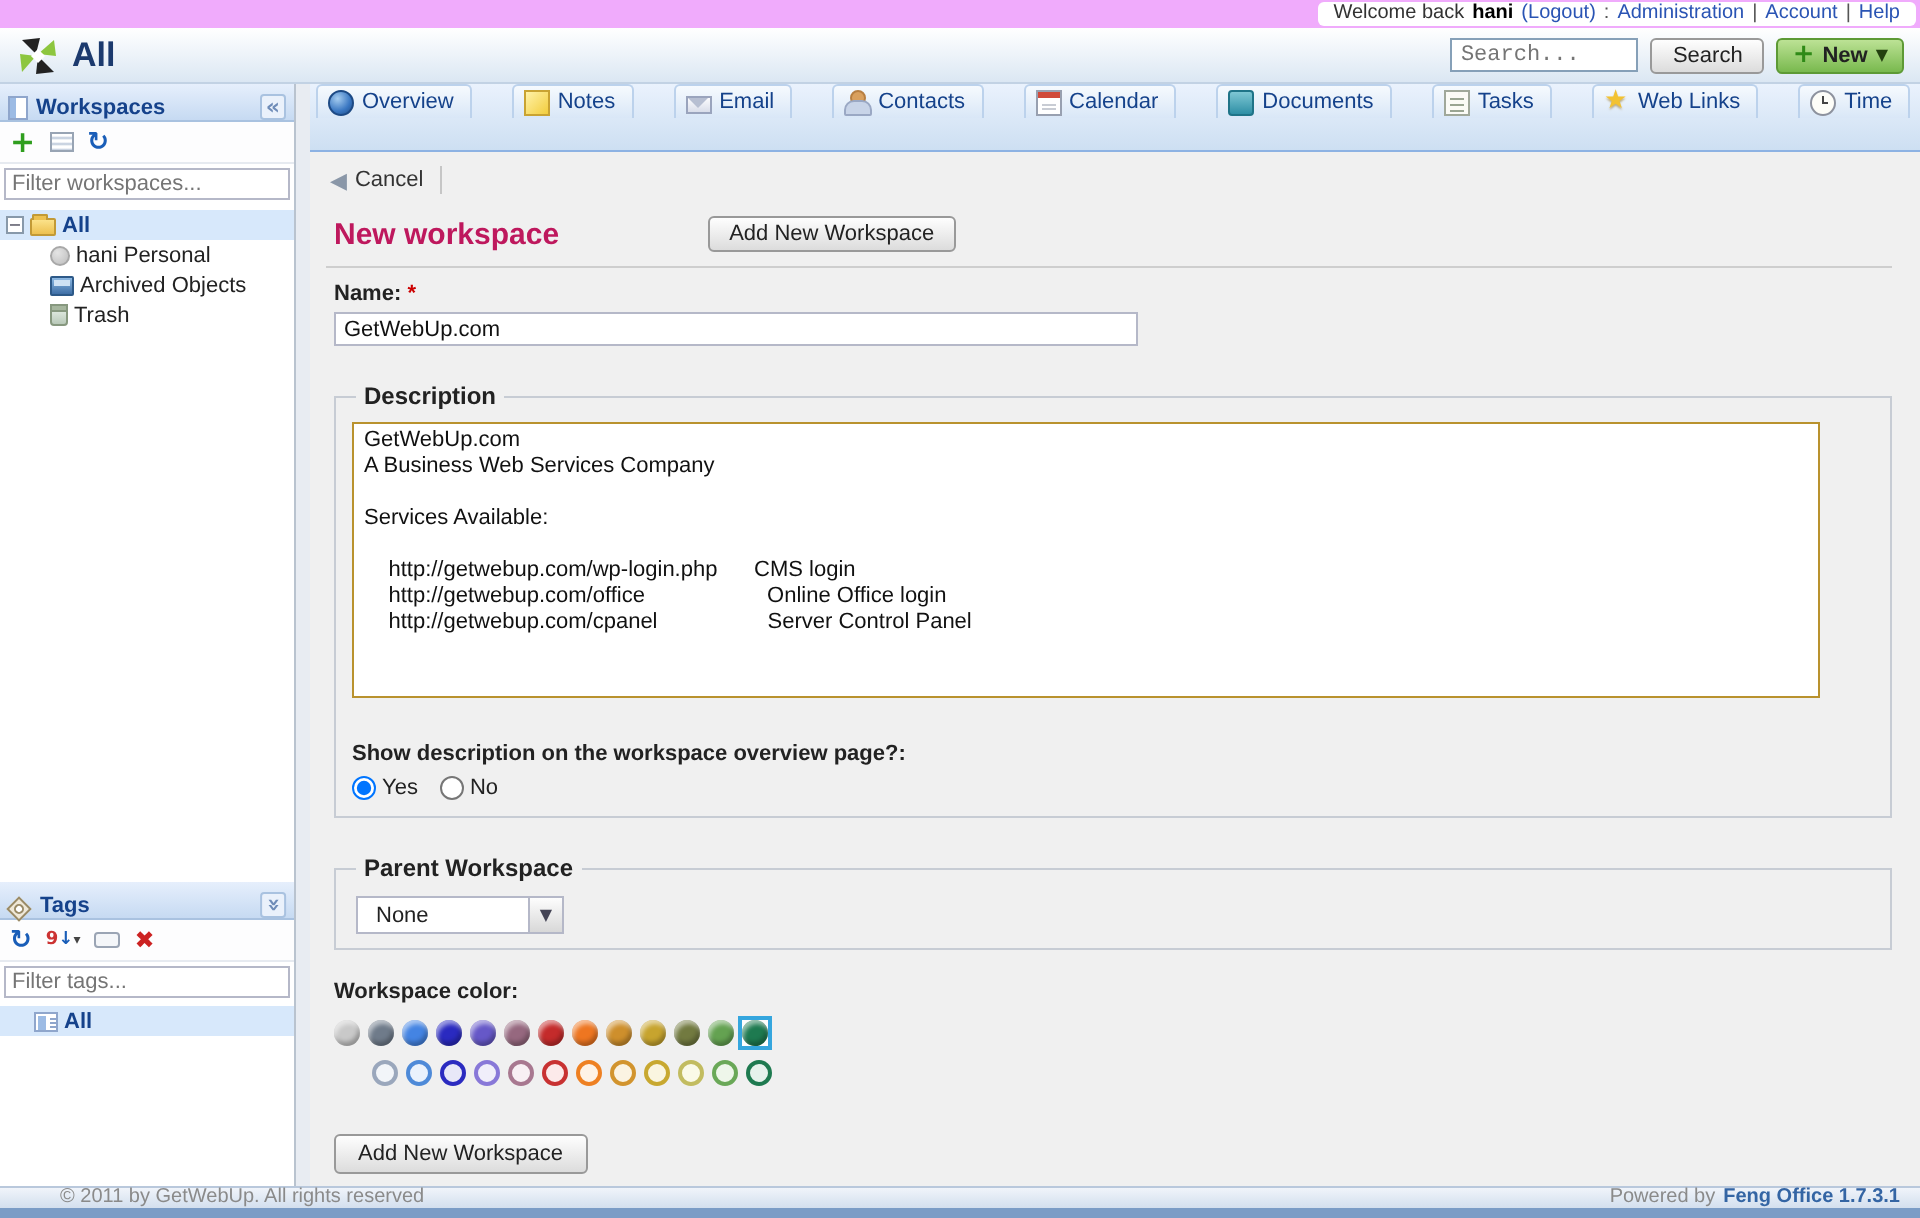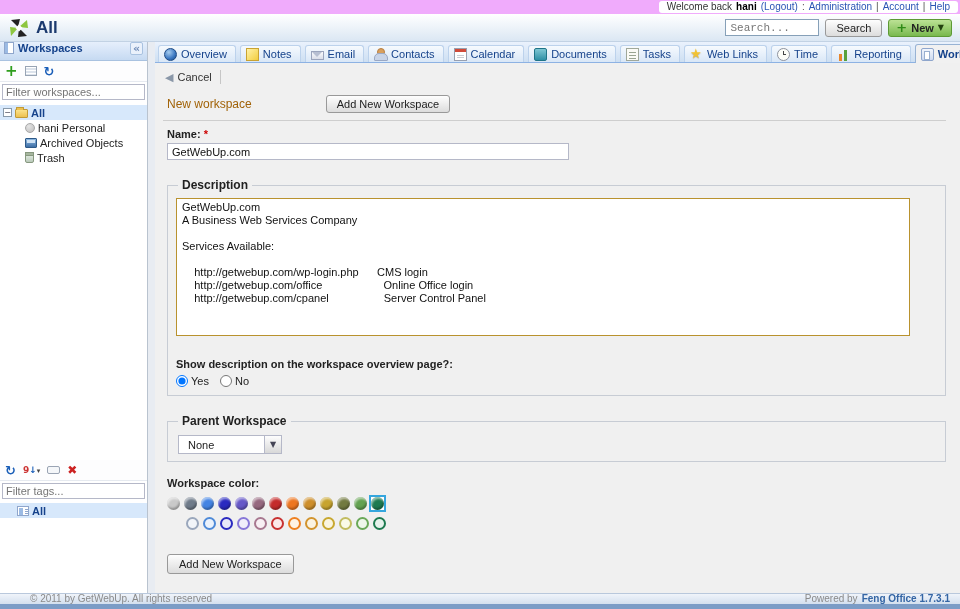--- a/index.html
+++ b/index.html
@@ -25,21 +25,21 @@
   .plus-glyph{color:#2f8a17;font-weight:900;font-size:13px;line-height:11px}
   .caret{font-size:8px;color:#23400f}
 
   
   .bodyrow{display:flex;height:551px}
   .sidebar{width:148px;flex:none;background:#fff;border-right:1px solid #b9c3cf;display:flex;flex-direction:column}
   .splitter{width:7px;flex:none;background:#e8ecf2}
   .main{flex:1;display:flex;flex-direction:column;min-width:0}
 
   
-  .panel-header{height:19px;flex:none;background:linear-gradient(#e6effc,#c6daf2);border-bottom:1px solid #a9c2e0;display:flex;align-items:flex-start;gap:4px;padding:0 4px;color:#15428b;font-weight:bold}
+  .panel-header{height:19px;flex:none;background:linear-gradient(#e6effc,#c6daf2);border-bottom:1px solid #a9c2e0;display:flex;align-items:flex-end;gap:4px;padding:0 4px;color:#15428b;font-weight:bold}
   .collapse-btn{margin-left:auto;color:#6f8cb8;font-weight:bold;cursor:pointer;font-size:11px;line-height:11px;border:1px solid #a9c2e0;border-radius:2px;background:#eaf1fb;padding:0 2px}
   .collapse-btn.down{transform:rotate(-90deg)}
   .side-toolbar{height:21px;flex:none;display:flex;align-items:center;gap:7px;padding:0 5px;background:#fdfdfe;border-bottom:1px solid #e6eaf0}
   .filter-input{margin:2px;height:16px;border:1px solid #b5b8c8;padding:1px 3px;font-size:11px;font-family:inherit;color:#333}
   .tree{padding-top:3px}
   .tree-row{height:15px;display:flex;align-items:center;gap:3px;padding:0 3px;cursor:pointer;white-space:nowrap}
   .tree-row.selected{background:#d7e8fb}
   .tree-root-label{font-weight:bold;color:#15428b}
   .tree-child{margin-left:22px}
   .spacer{flex:1}
@@ -66,21 +66,21 @@
   .icon-sort .n{color:#c33;font-weight:bold}
   .icon-sort .a{color:#1a5eb8;font-weight:bold}
   .icon-sort .c{font-size:7px;color:#444}
   .icon-rename{width:13px;height:8px;border:1px solid #9aa4b4;border-radius:2px;background:#f4f6f9;cursor:pointer}
   .icon-delete{color:#c22;font-weight:bold;font-size:12px;line-height:12px;cursor:pointer}
   .icon-taglist{width:12px;height:10px;border:1px solid #8fa6cc;background:#fff}
   .icon-taglist::before{content:"";position:absolute;left:1px;top:1px;width:4px;height:7px;background:#9cbbe4}
   .icon-taglist::after{content:"";position:absolute;left:7px;top:2px;width:4px;height:1px;background:#8fa6cc;box-shadow:0 2px 0 #8fa6cc,0 4px 0 #8fa6cc}
 
   
-  .tab-strip{height:21px;flex:none;background:linear-gradient(#eaf2fd,#cddff2);border-bottom:1px solid #8db2e3;display:flex;align-items:flex-end;padding:0 3px;gap:4px}
+  .tab-strip{height:34px;flex:none;background:linear-gradient(#eaf2fd,#cddff2);border-bottom:1px solid #8db2e3;display:flex;padding:0 3px;gap:20px}
   .tab{display:flex;align-items:center;gap:4px;height:17px;padding:1px 8px 1px 5px;border:1px solid #bcd2ec;border-bottom:none;border-radius:3px 3px 0 0;background:linear-gradient(#f6fafe,#d9e7f7);color:#15428b;cursor:pointer;white-space:nowrap}
   .tab.active{background:#f1f1f1;border-color:#98b3d4;height:19px;margin-bottom:-1px;font-weight:bold}
   .tab-label{line-height:11px}
   .tab-icon{width:13px;height:13px;display:inline-block;position:relative;flex:none;font-family:"DejaVu Sans",sans-serif}
   .icon-globe{border-radius:50%;background:radial-gradient(circle at 35% 30%,#a6cdf0,#3a77c2 60%,#1d4a85);border:1px solid #1d4a85}
   .icon-note{background:linear-gradient(135deg,#fff2a8,#f2cd3d);border:1px solid #c9a332}
   .icon-envelope{height:9px !important;margin-top:2px;background:linear-gradient(#fcfcfe,#d9dde9);border:1px solid #9aa4bd}
   .icon-envelope::before{content:"";position:absolute;left:0;top:0;border-left:5px solid transparent;border-right:5px solid transparent;border-top:5px solid #b7bfd2}
   .icon-person::before{content:"";position:absolute;top:0;left:3px;width:6px;height:6px;border-radius:50%;background:#d9a05e;border:1px solid #b77f42}
   .icon-person::after{content:"";position:absolute;bottom:0;left:0;width:12px;height:6px;border-radius:5px 5px 1px 1px;background:#c8d4e8;border:1px solid #9aa8c4}
@@ -98,21 +98,21 @@
   .icon-chart::after{content:"";position:absolute;left:7px;bottom:0;width:3px;height:11px;background:#57a23e}
   .icon-workspace{background:linear-gradient(#f2f6fd,#ccd9ef);border:1px solid #8fa6cc;border-radius:2px}
   .icon-workspace::before{content:"";position:absolute;left:2px;top:2px;width:4px;height:7px;background:#fff;border:1px solid #9ab0d0}
 
   
   .content{flex:1;background:#f0f0f0;padding:5px 14px 0 8px;overflow:hidden}
   .cancel-row{height:18px;display:flex;align-items:center}
   .cancel-btn{display:flex;align-items:center;gap:4px;padding:1px 8px 1px 2px;border-right:1px solid #c6c6c6;cursor:pointer;color:#333}
   .back-arrow{color:#8a97a8;font-size:11px;line-height:11px}
   .title-row{display:flex;align-items:center;margin:9px 0 7px 4px}
-  .page-title{font-size:12px;font-weight:normal;color:#a16207}
+  .page-title{font-size:15px;font-weight:bold;color:#be185d}
   .top-add-btn{margin-left:74px}
   .title-hr{border-top:1px solid #cecece;margin:2px 0 7px}
   .name-label{font-weight:bold;margin:3px 0 3px 4px}
   .req{color:#c00;font-weight:bold}
   .name-input{width:402px;height:17px;border:1px solid #b5b8c8;padding:1px 4px;font-size:11px;font-family:inherit;margin-left:4px;color:#111}
   .nav-links{margin:7px 0 0 4px;font-weight:bold}
   .nav-links a{text-decoration:underline;cursor:pointer}
   .link-active{color:#15428b}
   .link-blue{color:#2f5bb7}
   .nav-sep{color:#555;font-weight:normal}
@@ -208,20 +208,25 @@
       <div class="tree-row tree-child">
         <span class="si icon-archive"></span>
         <span>Archived Objects</span>
       </div>
       <div class="tree-row tree-child">
         <span class="si icon-trash"></span>
         <span>Trash</span>
       </div>
     </div>
     <div class="spacer"></div>
+    <div class="panel-header">
+      <span class="si icon-tag"></span>
+      <span>Tags</span>
+      <span class="collapse-btn down glyph">«</span>
+    </div>
     <div class="side-toolbar">
       <span class="si icon-refresh glyph">↻</span>
       <span class="si icon-sort glyph"><span class="n">9</span><span class="a">↓</span><span class="c">▾</span></span>
       <span class="si icon-rename"></span>
       <span class="si icon-delete glyph">✖</span>
     </div>
     <input class="filter-input" placeholder="Filter tags..." style="">
     <div class="tree-row selected" style="margin-top:2px">
       <span class="si icon-taglist" style="margin-left:14px"></span>
       <span style="font-weight:bold;color:#15428b">All</span>

